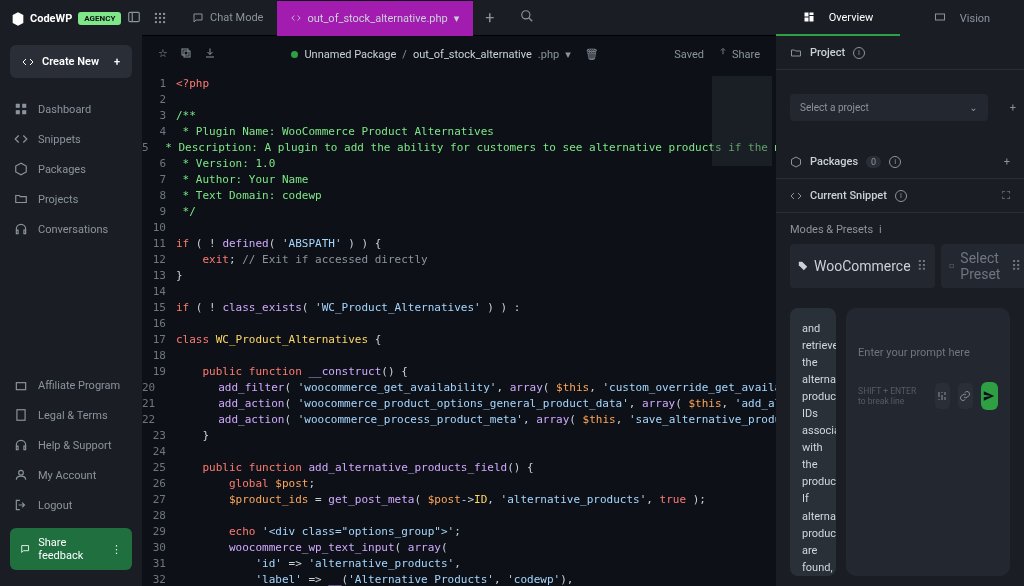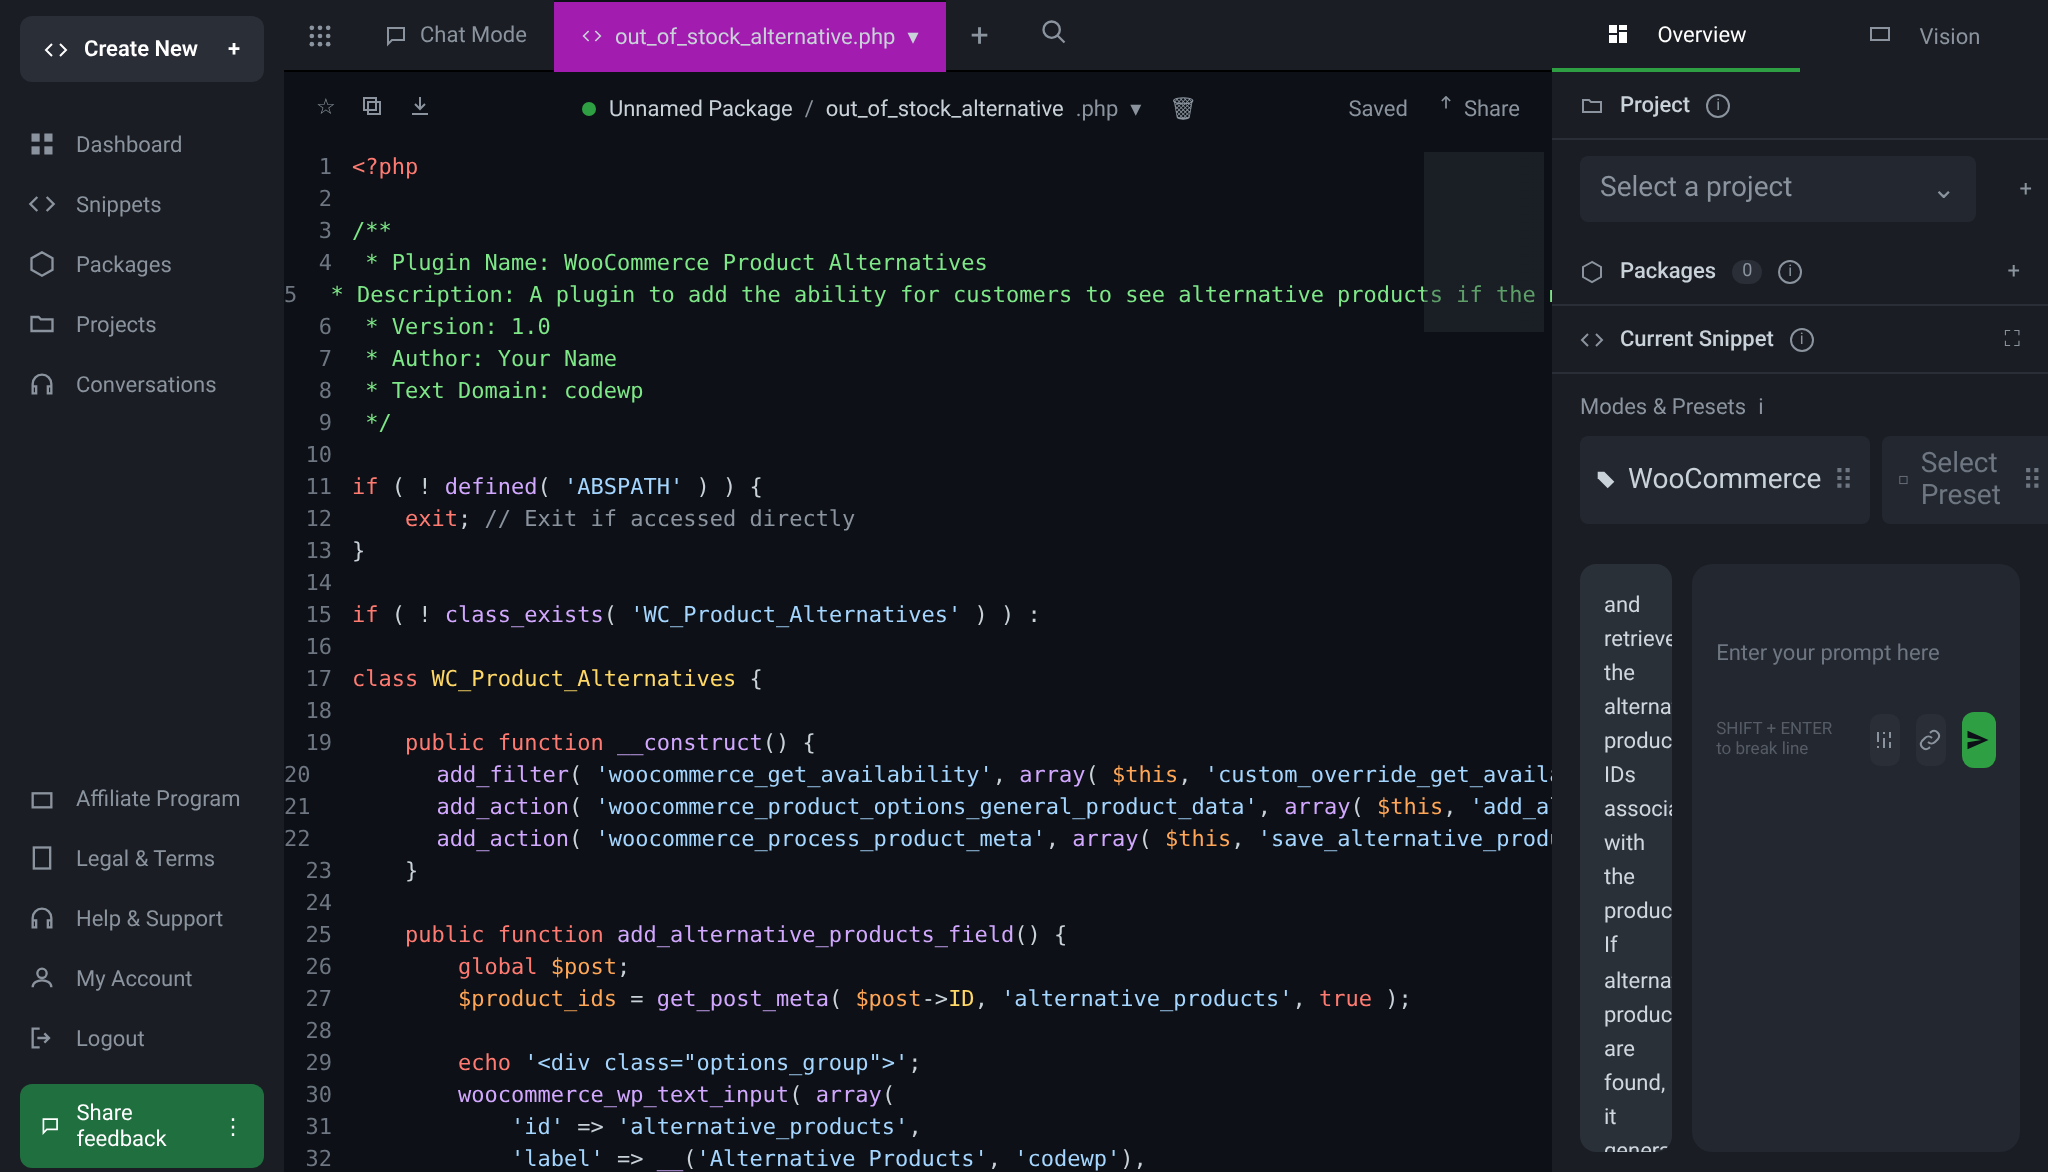--- a/index.html
+++ b/index.html
@@ -10,21 +10,21 @@
 .sidebar-header { display: flex; align-items: center; padding: 10px 10px; gap: 6px; }
 .logo { display: flex; align-items: center; gap: 4px; font-weight: 700; color: #fff; }
 .logo svg { width: 16px; height: 16px; }
 .agency-badge { background: #7ee787; color: #0d1117; font-size: 8px; font-weight: 700; padding: 2px 6px; border-radius: 3px; }
 .panel-toggle { margin-left: auto; color: #8b949e; }
 .create-new { margin: 8px 10px; background: #2a2e37; color: #fff; padding: 10px 12px; border-radius: 6px; display: flex; align-items: center; gap: 8px; font-size: 11px; font-weight: 600; text-align: right; }
 .create-new .plus { margin-left: auto; }
 .nav-items { padding: 8px 0; }
 .nav-item { display: flex; align-items: center; gap: 10px; padding: 8px 14px; color: #8b949e; cursor: pointer; }
 .nav-item svg, .nav-item .ico { width: 14px; height: 14px; flex-shrink: 0; }
-.sidebar-bottom { margin-top: auto; padding-bottom: 2px; }
+.sidebar-bottom { margin-top: auto; padding-bottom: 16px; }
 .feedback-btn { margin: 8px 10px 0; background: #1f6f3f; color: #fff; padding: 8px 10px; border-radius: 6px; display: flex; align-items: center; gap: 8px; font-size: 11px; }
 .feedback-btn .dots { margin-left: auto; }
 
 
 .main { flex: 1; display: flex; flex-direction: column; background: #0d1117; min-width: 0; }
 .topbar { height: 36px; display: flex; align-items: center; background: #1a1d23; border-bottom: 1px solid #000; }
 .topbar .icon-btn { width: 36px; display: flex; justify-content: center; color: #8b949e; }
 .chat-mode { display: flex; align-items: center; gap: 6px; padding: 0 14px; color: #8b949e; font-size: 11px; }
 .tab { display: flex; align-items: center; gap: 6px; background: #a21caf; padding: 0 14px; height: 36px; color: #c9d1d9; font-size: 11px; border-top: 1px solid #0d1117; }
 .add-tab { padding: 0 12px; color: #8b949e; }
@@ -55,21 +55,21 @@
 
 
 .rightpanel { width: 248px; background: #1a1d23; display: flex; flex-direction: column; font-size: 11px; }
 .rp-tabs { display: flex; height: 36px; }
 .rp-tab { flex: 1; display: flex; align-items: center; justify-content: center; gap: 14px; color: #8b949e; }
 .rp-tab.active { color: #fff; border-bottom: 2px solid #2ea043; }
 .rp-section { padding: 10px 14px; border-bottom: 1px solid #2a2e37; display: flex; align-items: center; gap: 8px; color: #8b949e; }
 .rp-section .title { color: #c9d1d9; font-weight: 500; }
 .rp-section .spacer { flex: 1; }
 .rp-section .info { width: 12px; height: 12px; border: 1px solid #8b949e; border-radius: 50%; display: inline-flex; align-items: center; justify-content: center; font-size: 8px; }
-.select-project { margin: 8px 14px; display: flex; align-items: flex-start; padding: 8px 10px; background: #23272f; border-radius: 4px; color: #8b949e; font-size: 14px; }
+.select-project { margin: 24px 14px; display: flex; align-items: flex-end; padding: 8px 10px; background: #23272f; border-radius: 4px; color: #8b949e; font-size: 10px; }
 .select-project .chev { margin-left: auto; }
 .plus-btn { color: #8b949e; padding: 8px; }
 .proj-row { display: flex; align-items: center; }
 .badge-count { background: #2a2e37; color: #8b949e; font-size: 9px; padding: 1px 5px; border-radius: 8px; }
 .modes-row { display: flex; gap: 6px; padding: 8px 14px; }
 .mode-pill { flex: 1; background: #23272f; border-radius: 4px; padding: 6px 8px; display: flex; align-items: center; gap: 6px; font-size: 14px; }
 .mode-pill.ghost { color: #6e7681; }
 .mode-pill .handle { margin-left: auto; color: #6e7681; }
 .chat-area { flex: 1; display: flex; flex-direction: row; padding: 12px 14px 10px; gap: 10px; min-height: 0; }
 .chat-bubble { background: #2a3038; border-radius: 8px; padding: 12px; color: #d0d7de; font-size: 11px; line-height: 1.55; overflow: hidden; }
@@ -79,20 +79,35 @@
 .prompt-actions { display: flex; gap: 8px; align-items: center; margin-top: 12px; }
 .hint { color: #565c66; font-size: 8.5px; }
 .prompt-actions .spacer { flex: 1; }
 .square-btn { width: 26px; height: 26px; background: #2a2e37; border-radius: 5px; display: flex; align-items: center; justify-content: center; color: #8b949e; }
 .send-btn { width: 30px; height: 28px; background: #2ea043; border-radius: 6px; display: flex; align-items: center; justify-content: center; }
 </style>
 </head>
 <body>
 
 <aside class="sidebar">
+  <div class="sidebar-header">
+    <div class="logo">
+      <svg viewBox="0 0 24 24">
+          <path fill="#fff" d="M12 2L4 6v12l8 4 8-4V6z"></path>
+        </svg>
+      <span>CodeWP</span>
+    </div>
+    <span class="agency-badge">AGENCY</span>
+    <span class="panel-toggle">
+      <svg width="14" height="14" viewBox="0 0 24 24">
+          <rect x="3" y="4" width="18" height="16" rx="2" fill="none" stroke="currentColor" stroke-width="2"></rect>
+          <line x1="9" y1="4" x2="9" y2="20" stroke="currentColor" stroke-width="2"></line>
+        </svg>
+    </span>
+  </div>
 
   <div class="create-new">
     <svg width="12" height="12" viewBox="0 0 24 24">
         <path fill="none" stroke="currentColor" stroke-width="2" d="M8 6l-6 6 6 6M16 6l6 6-6 6"></path>
       </svg>
     <span>Create New</span>
     <span class="plus">+</span>
   </div>
 
   <nav class="nav-items">

